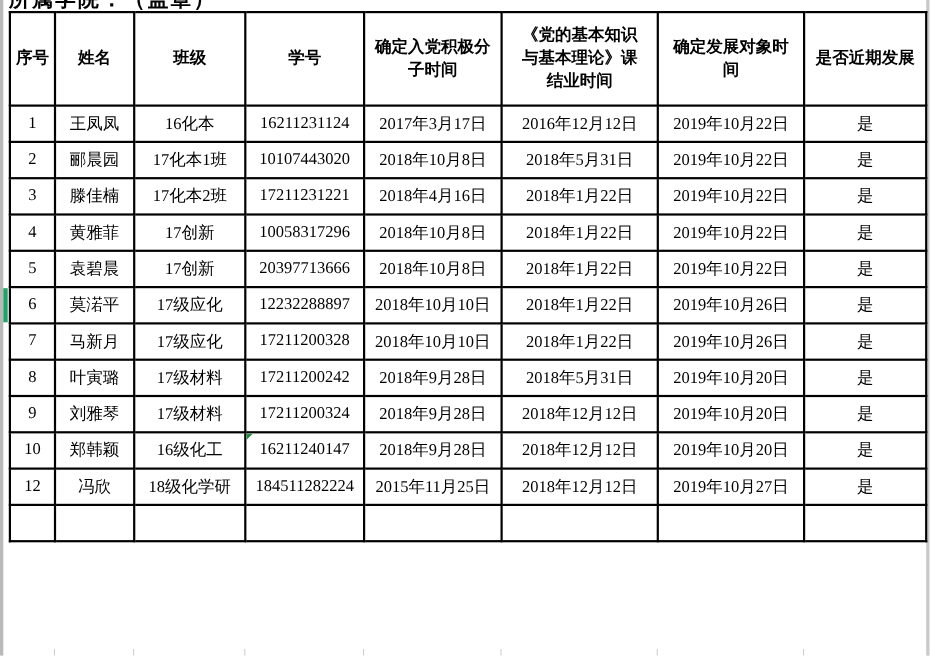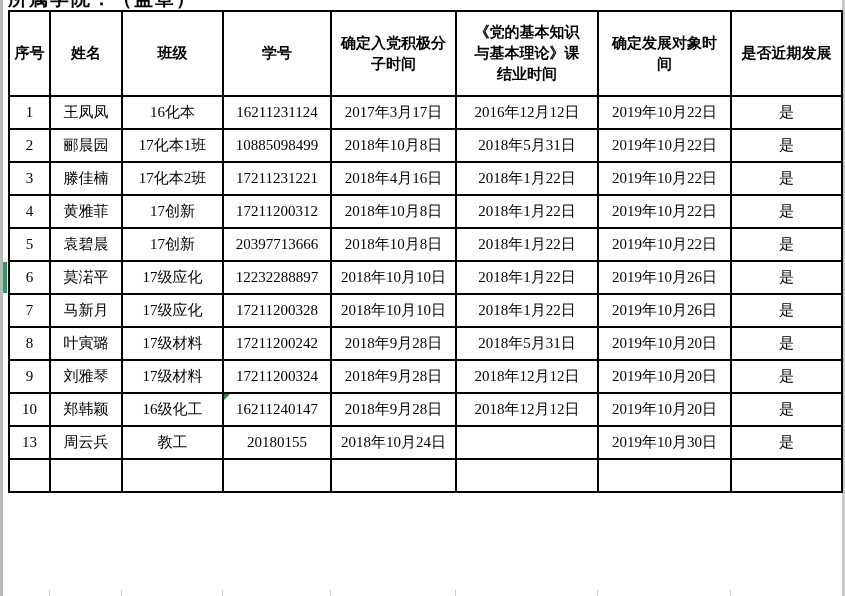--- a/index.html
+++ b/index.html
@@ -97,41 +97,41 @@
           <td>16211231124</td>
           <td>2017年3月17日</td>
           <td>2016年12月12日</td>
           <td>2019年10月22日</td>
           <td>是</td>
         </tr>
         <tr>
           <td>2</td>
           <td>郦晨园</td>
           <td>17化本1班</td>
-          <td>10885098499</td>
+          <td>10107443020</td>
           <td>2018年10月8日</td>
           <td>2018年5月31日</td>
           <td>2019年10月22日</td>
           <td>是</td>
         </tr>
         <tr>
           <td>3</td>
           <td>滕佳楠</td>
           <td>17化本2班</td>
           <td>17211231221</td>
           <td>2018年4月16日</td>
           <td>2018年1月22日</td>
           <td>2019年10月22日</td>
           <td>是</td>
         </tr>
         <tr>
           <td>4</td>
           <td>黄雅菲</td>
           <td>17创新</td>
-          <td>17211200312</td>
+          <td>10058317296</td>
           <td>2018年10月8日</td>
           <td>2018年1月22日</td>
           <td>2019年10月22日</td>
           <td>是</td>
         </tr>
         <tr>
           <td>5</td>
           <td>袁碧晨</td>
           <td>17创新</td>
           <td>20397713666</td>
@@ -184,27 +184,27 @@
           <td>10</td>
           <td>郑韩颖</td>
           <td>16级化工</td>
           <td class="flagged">16211240147</td>
           <td>2018年9月28日</td>
           <td>2018年12月12日</td>
           <td>2019年10月20日</td>
           <td>是</td>
         </tr>
         <tr>
-          <td>13</td>
-          <td>周云兵</td>
-          <td>教工</td>
-          <td>20180155</td>
-          <td>2018年10月24日</td>
-          <td></td>
-          <td>2019年10月30日</td>
+          <td>12</td>
+          <td>冯欣</td>
+          <td>18级化学研</td>
+          <td>184511282224</td>
+          <td>2015年11月25日</td>
+          <td>2018年12月12日</td>
+          <td>2019年10月27日</td>
           <td>是</td>
         </tr>
         <tr>
           <td></td>
           <td></td>
           <td></td>
           <td></td>
           <td></td>
           <td></td>
           <td></td>

